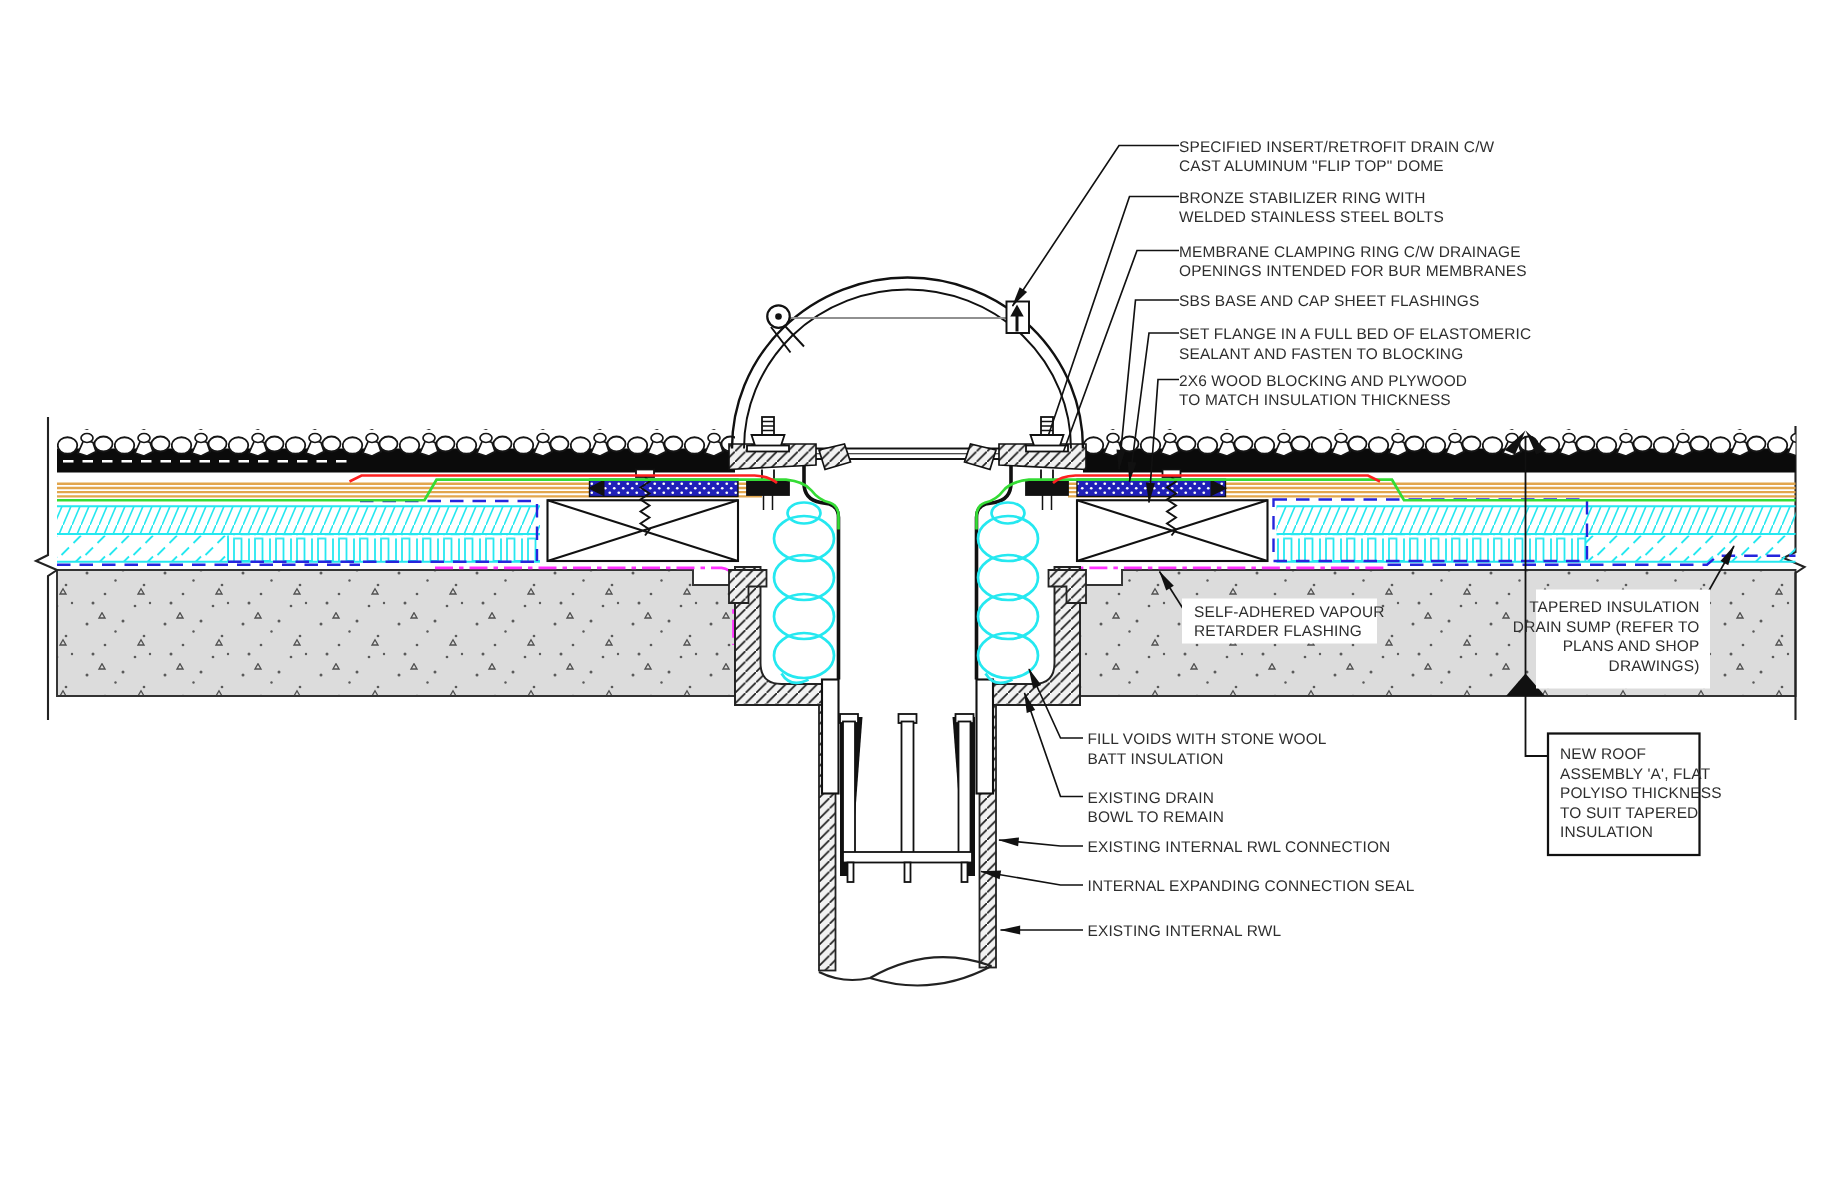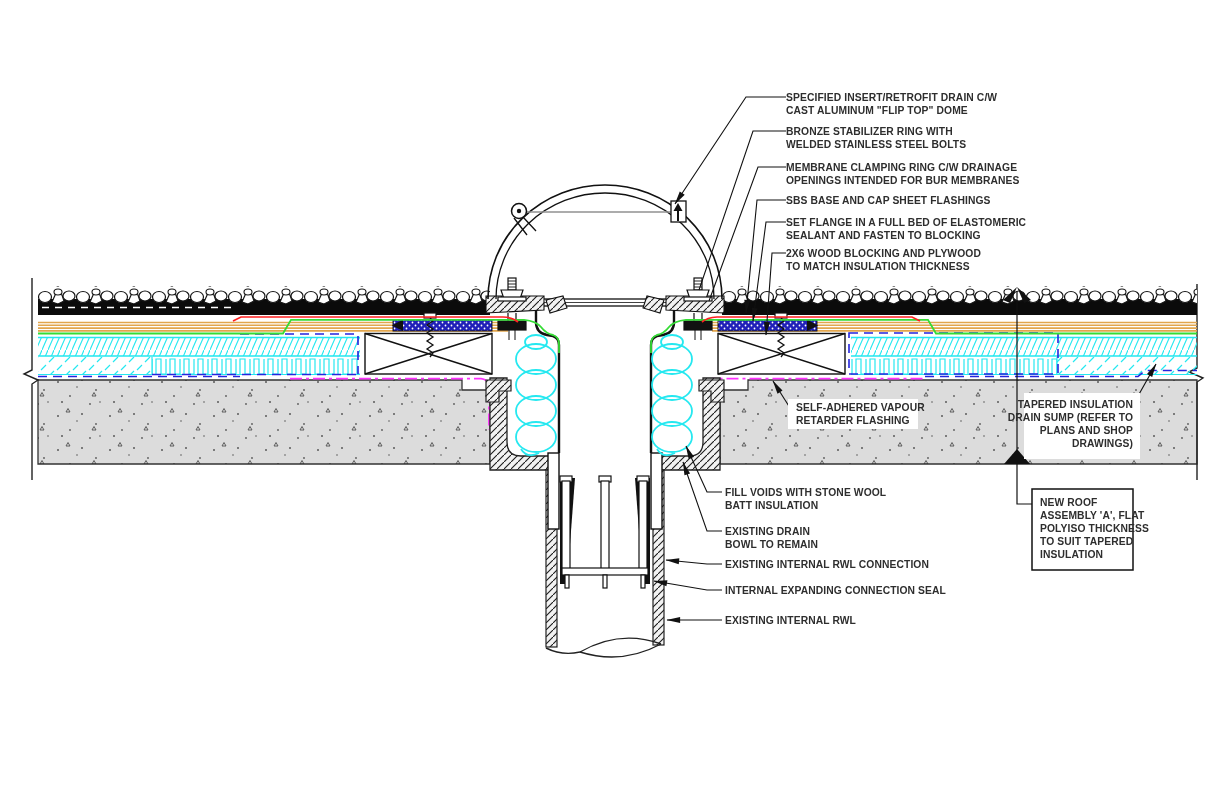--- a/index.html
+++ b/index.html
@@ -1,16 +1,16 @@
 <!DOCTYPE html>
 <html><head>
 <meta charset="utf-8">
 <style>
   html,body{margin:0;padding:0;background:#ffffff;}
-  .stage{position:relative;width:1214px;height:800px;background:#fff;overflow:hidden;font-weight:bold;}
+  .stage{position:relative;width:1214px;height:800px;background:#fff;overflow:hidden;}
   svg{display:block;}
   .lbl{font-family:"Liberation Sans","DejaVu Sans",sans-serif;font-size:10.3px;fill:#2e2e2e;letter-spacing:0.1px;}
   .lbl-r{text-anchor:end;}
 </style>
 </head>
 <body>
 
 <div class="stage">
 <svg width="1214" height="800" viewBox="0 0 1214 800">
   <defs>

